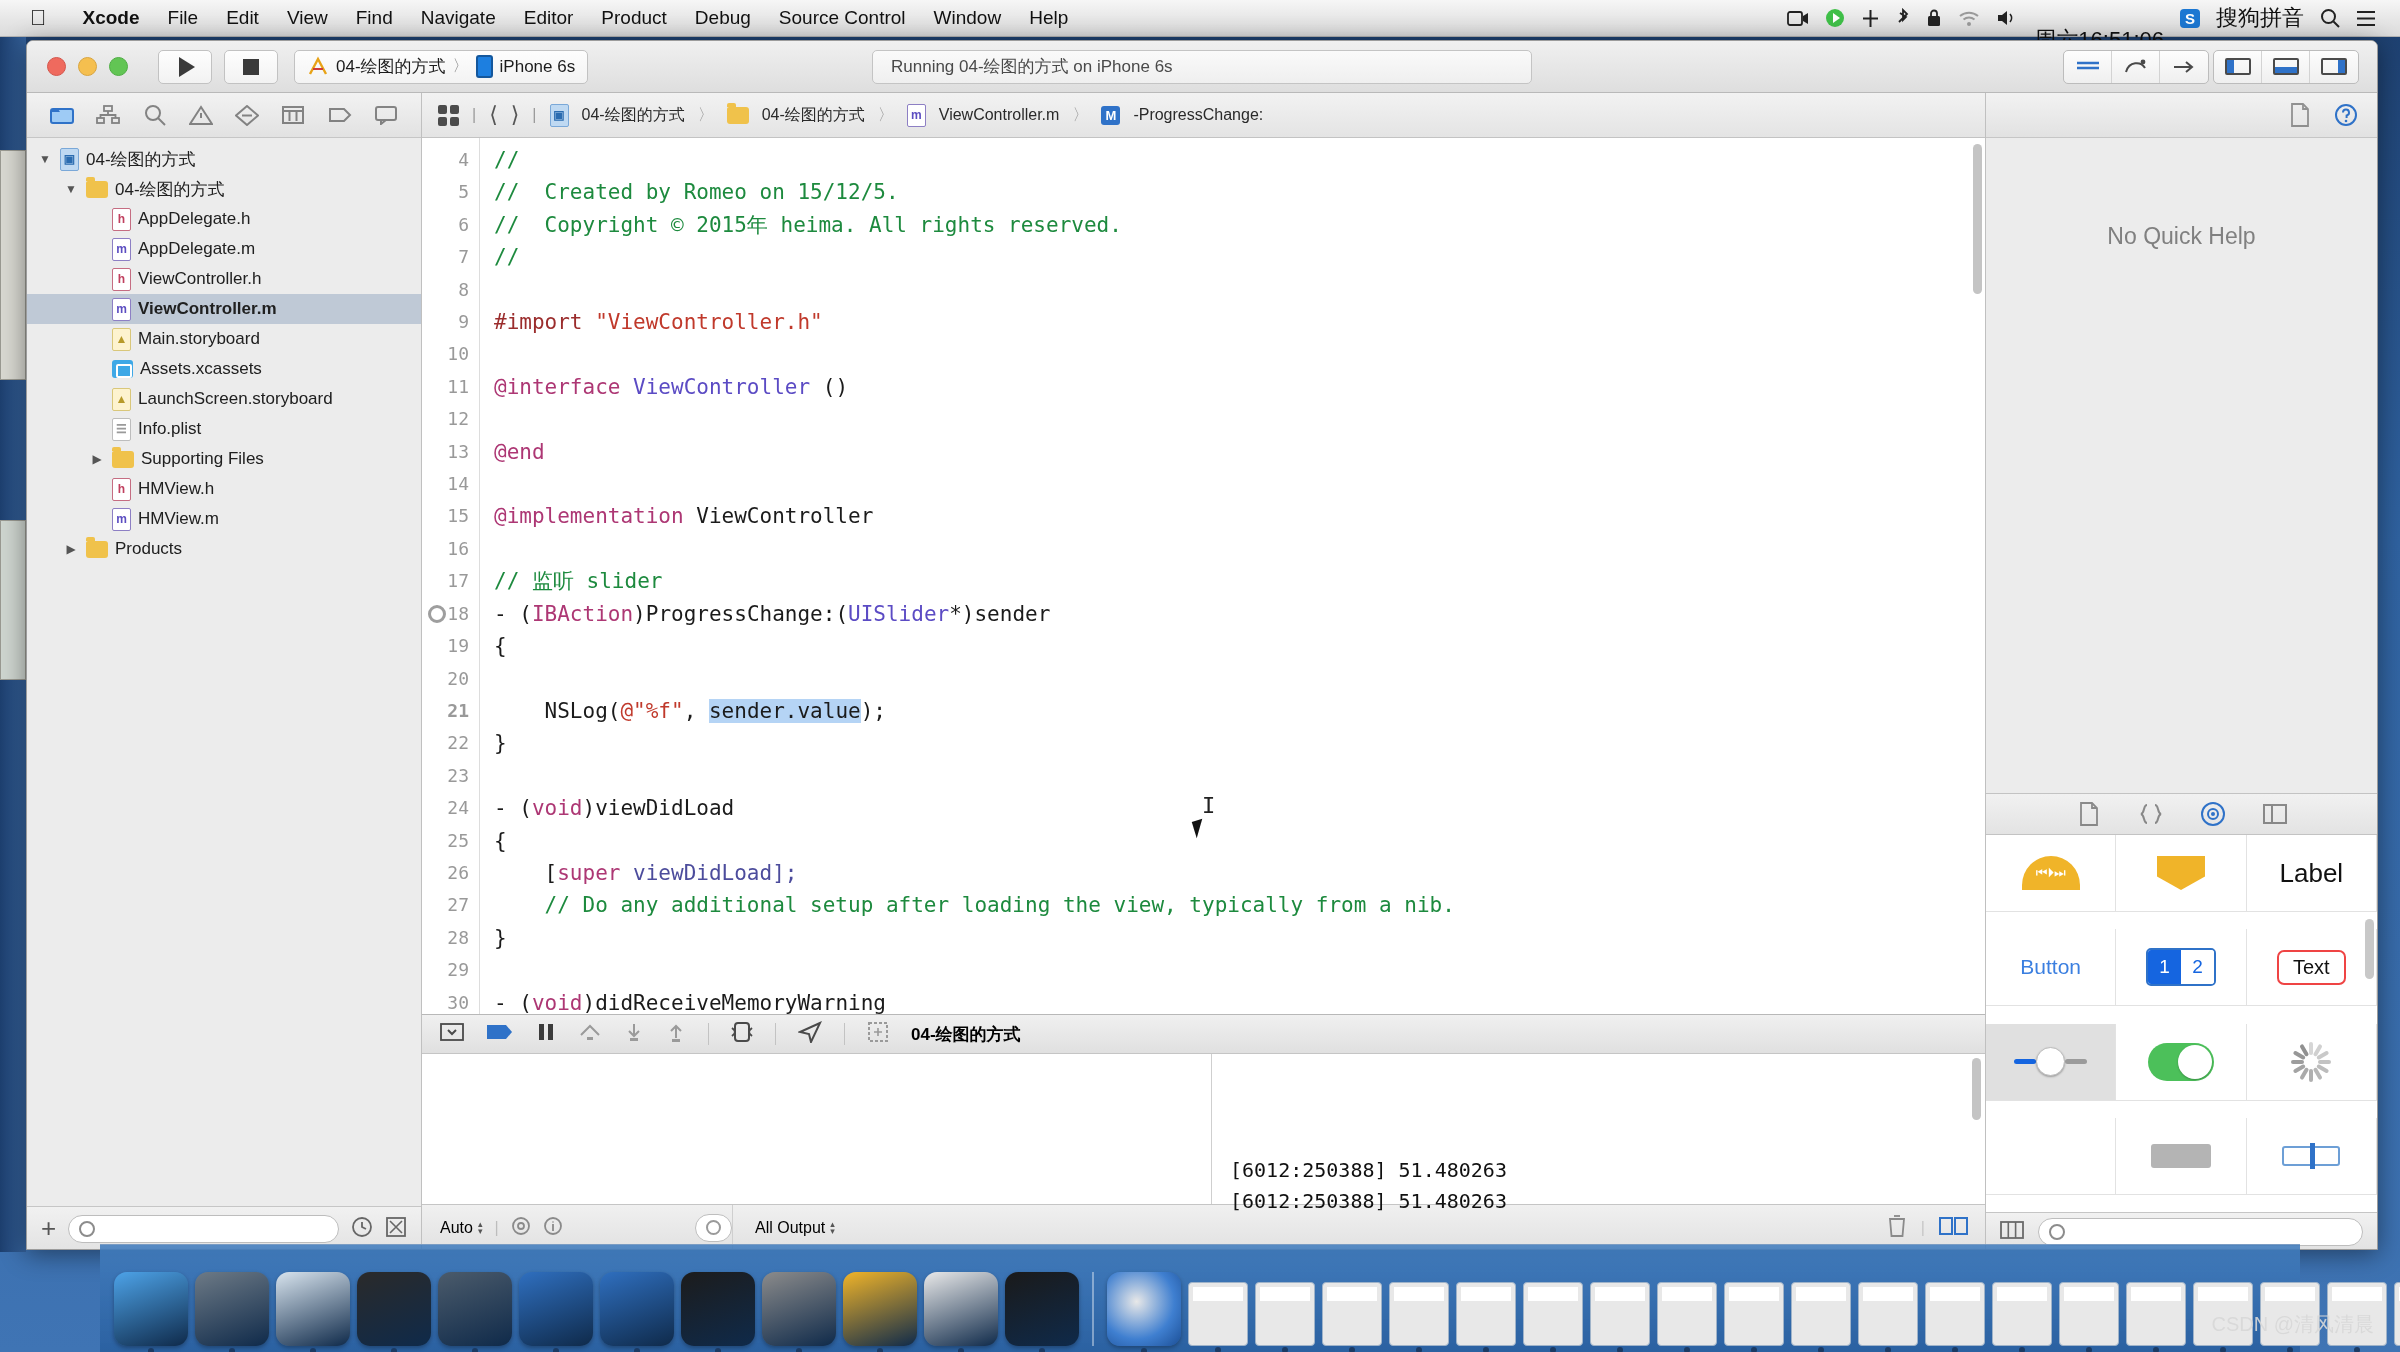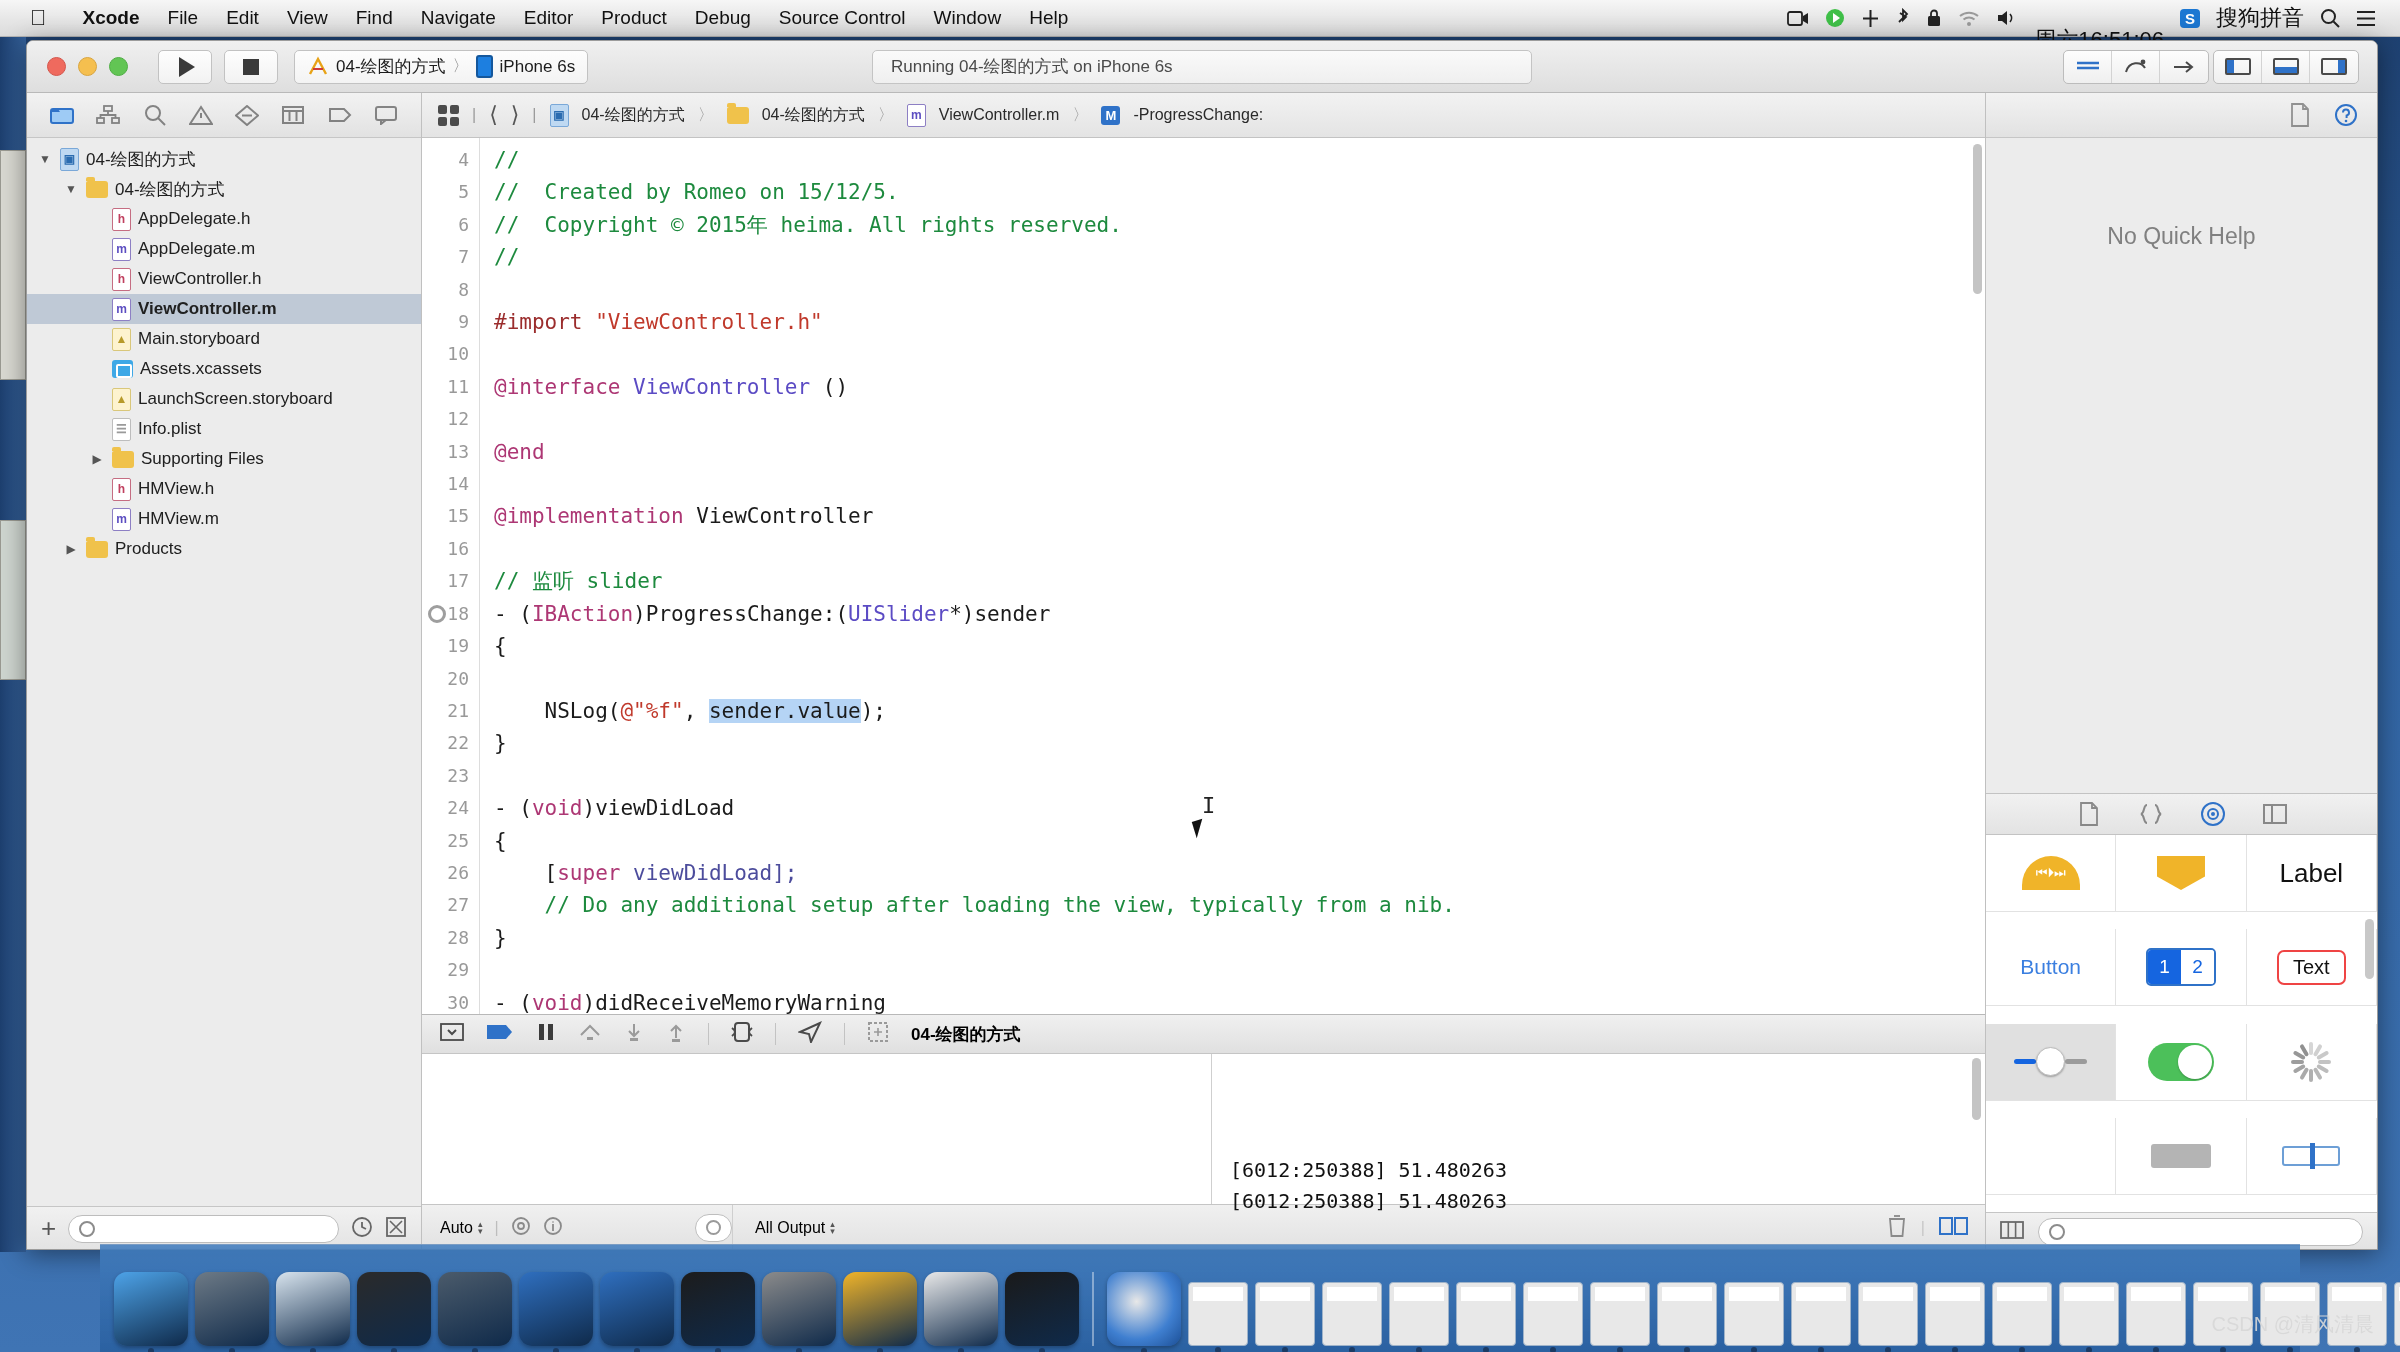--- a/index.html
+++ b/index.html
@@ -588,21 +588,21 @@
               <div style="padding-right: 10px; position: relative;">11</div>
               <div style="padding-right: 10px; position: relative;">12</div>
               <div style="padding-right: 10px; position: relative;">13</div>
               <div style="padding-right: 10px; position: relative;">14</div>
               <div style="padding-right: 10px; position: relative;">15</div>
               <div style="padding-right: 10px; position: relative;">16</div>
               <div style="padding-right: 10px; position: relative;">17</div>
               <div style="padding-right: 10px; position: relative;">18<span class="bp" style="top: 7px;"></span></div>
               <div style="padding-right: 10px; position: relative;">19</div>
               <div style="padding-right: 10px; position: relative;">20</div>
-              <div style="padding-right: 10px; position: relative;">21</div>
+              <div style="padding-right: 10px; position: relative; font-weight: bold;">21</div>
               <div style="padding-right: 10px; position: relative;">22</div>
               <div style="padding-right: 10px; position: relative;">23</div>
               <div style="padding-right: 10px; position: relative;">24</div>
               <div style="padding-right: 10px; position: relative;">25</div>
               <div style="padding-right: 10px; position: relative;">26</div>
               <div style="padding-right: 10px; position: relative;">27</div>
               <div style="padding-right: 10px; position: relative;">28</div>
               <div style="padding-right: 10px; position: relative;">29</div>
               <div style="padding-right: 10px; position: relative;">30</div>
             </div>

